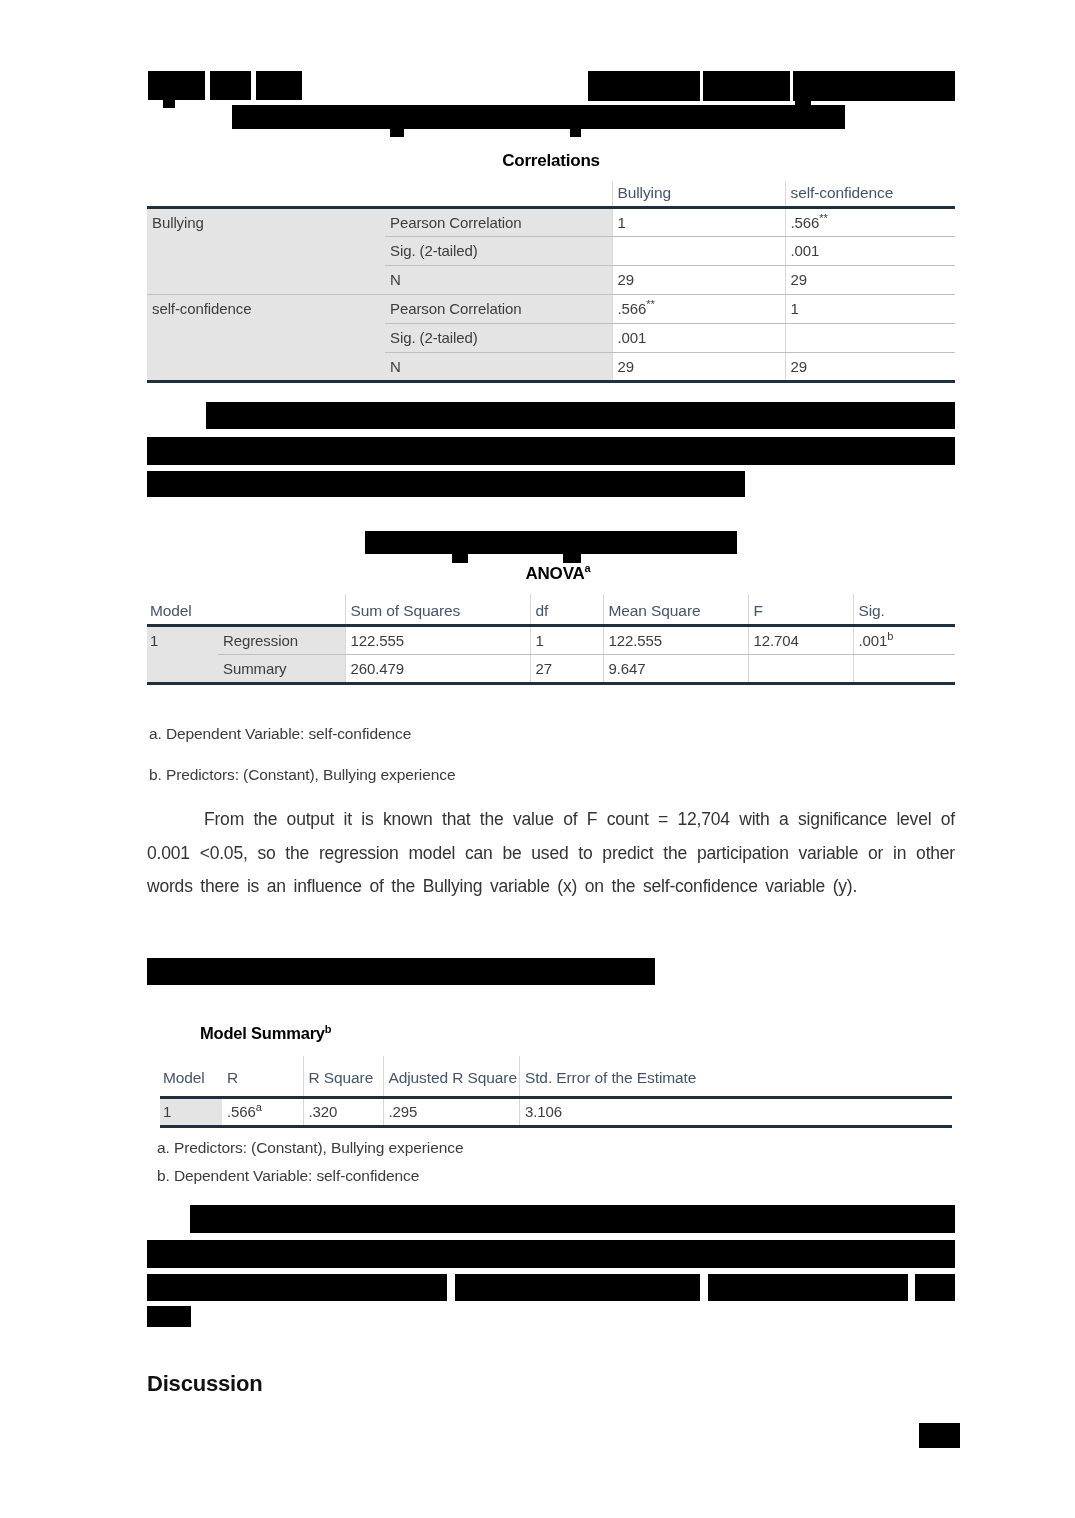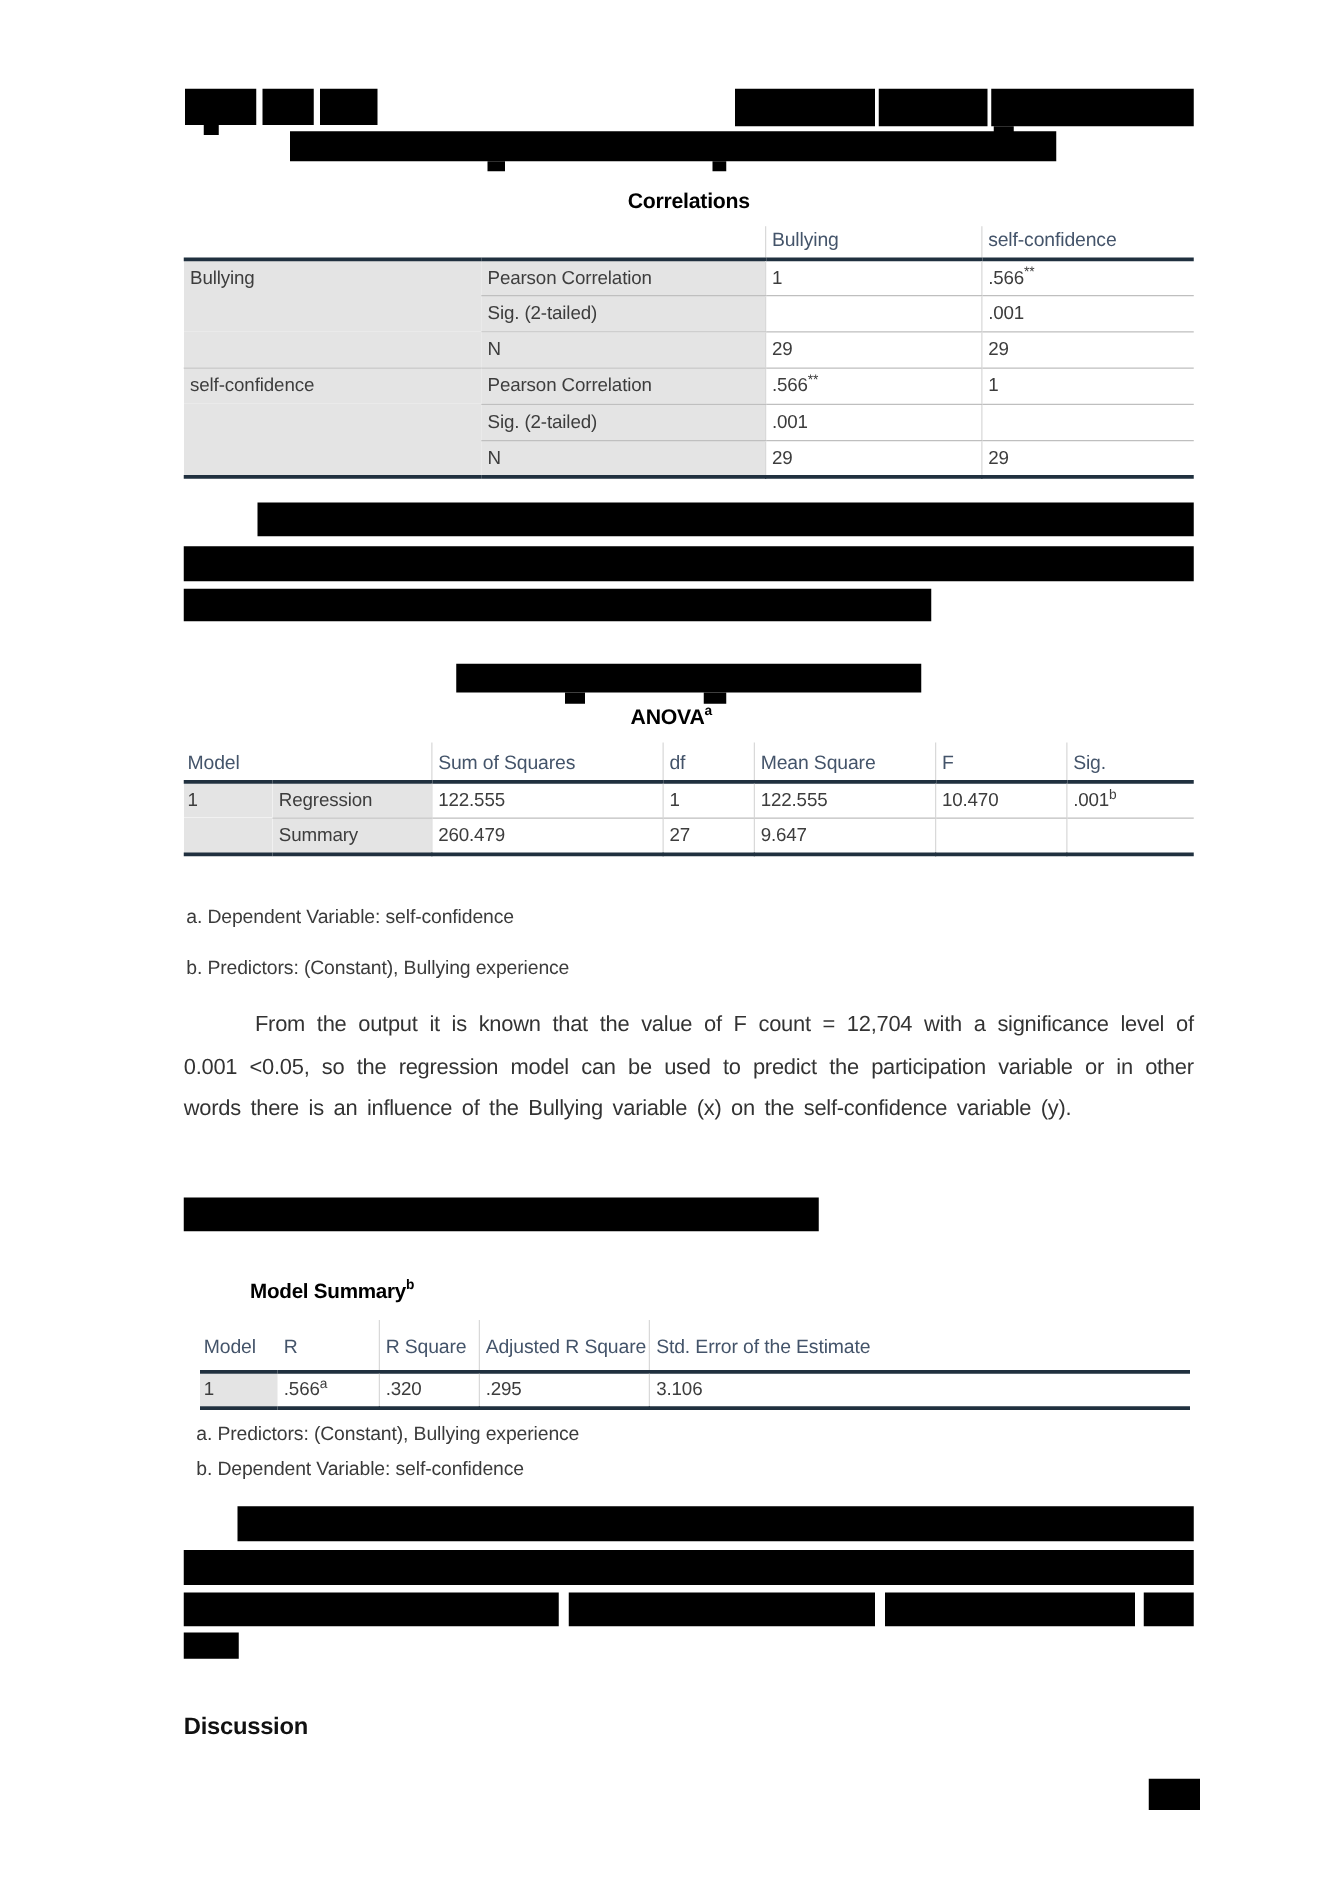--- a/index.html
+++ b/index.html
@@ -3,21 +3,21 @@
 <meta charset="utf-8">
 <style>
   html,body{margin:0;padding:0;background:#fff;}
   .page{position:relative;width:1075px;height:1518px;background:#ffffff;overflow:hidden;
         font-family:"Liberation Sans","DejaVu Sans",sans-serif;}
   .abs{position:absolute;}
   .redact{position:absolute;background:#000;}
   
   .cap{font-weight:bold;color:#000;font-size:17px;letter-spacing:-0.2px;}
   .cap.center{width:808px;text-align:center;}
-  .heading{font-weight:bold;color:#111;font-size:19px;letter-spacing:-0.2px;}
+  .heading{font-weight:bold;color:#111;font-size:22px;letter-spacing:-0.2px;}
   sup{font-size:11px;line-height:0;}
   
   table{border-collapse:collapse;table-layout:fixed;border-bottom:3px solid #20303f;}
   td{font-size:15px;color:#3d3d3d;padding:0 2px 0 5px;vertical-align:middle;
      white-space:nowrap;overflow:hidden;letter-spacing:-0.1px;}
   tr.hdr td{color:#44546a;font-size:15.5px;vertical-align:bottom;padding-bottom:4px;
             border-bottom:3px solid #20303f;}
   .lab{background:#e4e4e4;}
   .bb{border-bottom:1px solid #bfbfbf;}    
   .vl{border-left:1px solid #d9d9d9;}      
@@ -117,21 +117,21 @@
       <tr class="body">
         <td class="lab"></td>
         <td class="lab">N</td>
         <td class="vl"><span>29</span></td>
         <td class="vl"><span>29</span></td>
       </tr>
     </tbody>
       </table>
   </div>
 
-  <div class="abs cap center" style="left:133px;top:564px;">
+  <div class="abs cap center" style="left:154px;top:564px;">
     <span>ANOVA</span><sup>a</sup>
   </div>
 
   <div class="abs" style="left:147px;top:594px;">
     <table class="anova">
       <colgroup>
           <col style="width:71px">
           <col style="width:127px">
           <col style="width:185px">
           <col style="width:73px">
@@ -147,21 +147,21 @@
         <td class="vl">Mean Square</td>
         <td class="vl">F</td>
         <td class="vl">Sig.</td>
       </tr>
       <tr class="body">
         <td class="lab" style="padding-left:3px">1</td>
         <td class="lab bb">Regression</td>
         <td class="vl bb"><span>122.555</span></td>
         <td class="vl bb"><span>1</span></td>
         <td class="vl bb"><span>122.555</span></td>
-        <td class="vl bb"><span>10.470</span></td>
+        <td class="vl bb"><span>12.704</span></td>
         <td class="vl bb"><span>.001</span><sup>b</sup></td>
       </tr>
       <tr class="body">
         <td class="lab"></td>
         <td class="lab bb">Summary</td>
         <td class="vl bb"><span>260.479</span></td>
         <td class="vl bb"><span>27</span></td>
         <td class="vl bb"><span>9.647</span></td>
         <td class="vl bb"></td>
         <td class="vl bb"></td>

